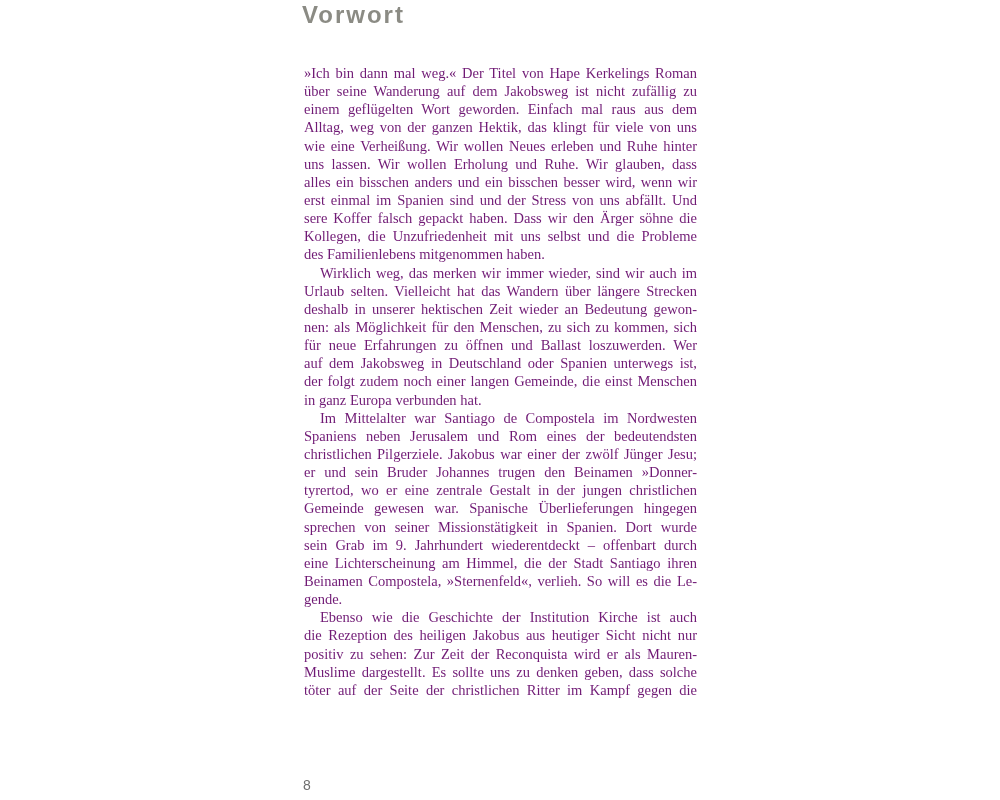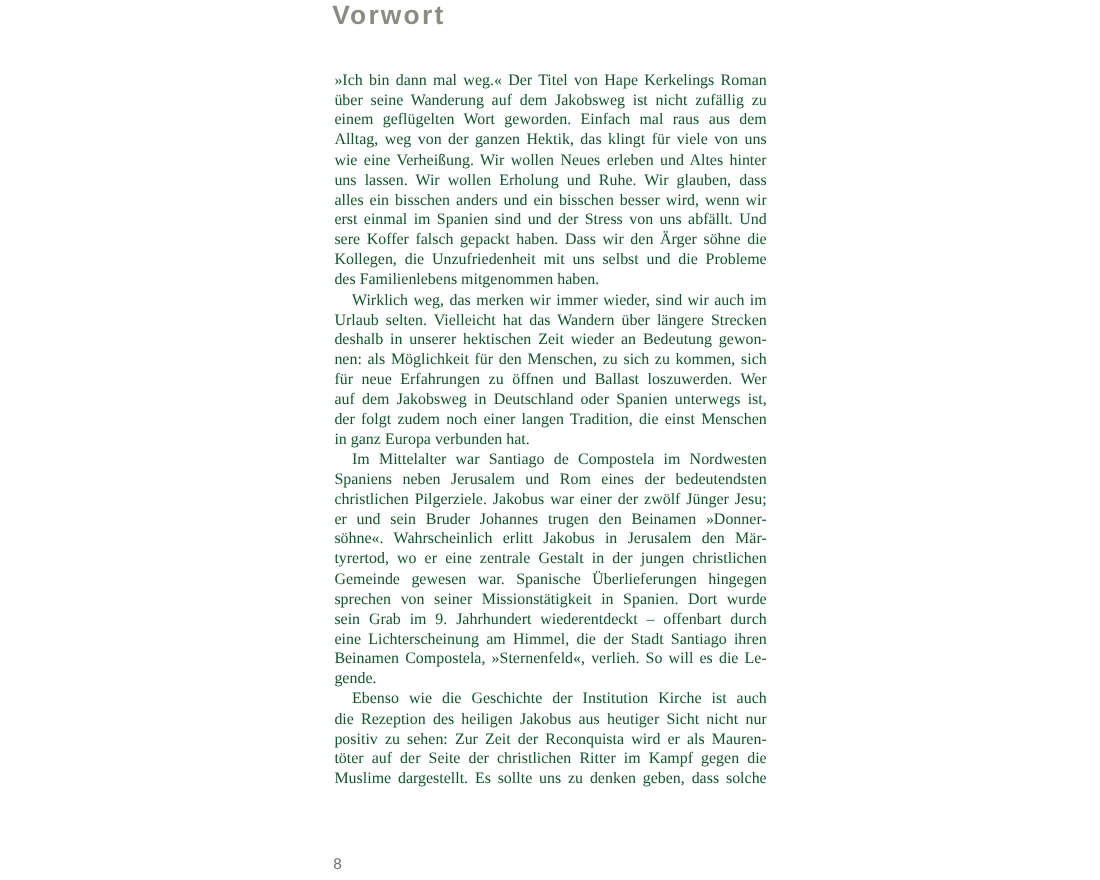--- a/index.html
+++ b/index.html
@@ -27,21 +27,21 @@
     color: #8b8b84;
   }
   .text-block {
     position: absolute;
     left: 304px;
     top: 64px;
     width: 393px;
     font-family: "Liberation Serif", "DejaVu Serif", serif;
     font-size: 14.5px;
     line-height: 18.15px;
-    color: #14532d;
+    color: #701a75;
   }
   .text-block p {
     margin: 0;
     padding: 0;
   }
   .line {
     height: 18.15px;
     overflow: hidden;
     text-align: justify;
     text-align-last: justify;
@@ -70,60 +70,59 @@
 
   <h1 class="chapter-title">Vorwort</h1>
 
   <section class="text-block">
 
     <p>
       <span class="line" style="display:block">»Ich bin dann mal weg.« Der Titel von Hape Kerkelings Roman</span>
       <span class="line" style="display:block">über seine Wanderung auf dem Jakobsweg ist nicht zufällig zu</span>
       <span class="line" style="display:block">einem geflügelten Wort geworden. Einfach mal raus aus dem</span>
       <span class="line" style="display:block">Alltag, weg von der ganzen Hektik, das klingt für viele von uns</span>
-      <span class="line" style="display:block">wie eine Verheißung. Wir wollen Neues erleben und Altes hinter</span>
+      <span class="line" style="display:block">wie eine Verheißung. Wir wollen Neues erleben und Ruhe hinter</span>
       <span class="line" style="display:block">uns lassen. Wir wollen Erholung und Ruhe. Wir glauben, dass</span>
       <span class="line" style="display:block">alles ein bisschen anders und ein bisschen besser wird, wenn wir</span>
       <span class="line" style="display:block">erst einmal im Spanien sind und der Stress von uns abfällt. Und</span>
       <span class="line" style="display:block">sere Koffer falsch gepackt haben. Dass wir den Ärger söhne die</span>
       <span class="line" style="display:block">Kollegen, die Unzufriedenheit mit uns selbst und die Probleme</span>
       <span class="line last" style="display:block">des Familienlebens mitgenommen haben.</span>
     </p>
 
     <p>
       <span class="line indent" style="display:block">Wirklich weg, das merken wir immer wieder, sind wir auch im</span>
       <span class="line" style="display:block">Urlaub selten. Vielleicht hat das Wandern über längere Strecken</span>
       <span class="line" style="display:block">deshalb in unserer hektischen Zeit wieder an Bedeutung gewon-</span>
       <span class="line" style="display:block">nen: als Möglichkeit für den Menschen, zu sich zu kommen, sich</span>
       <span class="line" style="display:block">für neue Erfahrungen zu öffnen und Ballast loszuwerden. Wer</span>
       <span class="line" style="display:block">auf dem Jakobsweg in Deutschland oder Spanien unterwegs ist,</span>
-      <span class="line" style="display:block">der folgt zudem noch einer langen Tradition, die einst Menschen</span>
+      <span class="line" style="display:block">der folgt zudem noch einer langen Gemeinde, die einst Menschen</span>
       <span class="line last" style="display:block">in ganz Europa verbunden hat.</span>
     </p>
 
     <p>
       <span class="line indent" style="display:block">Im Mittelalter war Santiago de Compostela im Nordwesten</span>
       <span class="line" style="display:block">Spaniens neben Jerusalem und Rom eines der bedeutendsten</span>
       <span class="line" style="display:block">christlichen Pilgerziele. Jakobus war einer der zwölf Jünger Jesu;</span>
       <span class="line" style="display:block">er und sein Bruder Johannes trugen den Beinamen »Donner-</span>
-      <span class="line" style="display:block">söhne«. Wahrscheinlich erlitt Jakobus in Jerusalem den Mär-</span>
       <span class="line" style="display:block">tyrertod, wo er eine zentrale Gestalt in der jungen christlichen</span>
       <span class="line" style="display:block">Gemeinde gewesen war. Spanische Überlieferungen hingegen</span>
       <span class="line" style="display:block">sprechen von seiner Missionstätigkeit in Spanien. Dort wurde</span>
       <span class="line" style="display:block">sein Grab im 9. Jahrhundert wiederentdeckt – offenbart durch</span>
       <span class="line" style="display:block">eine Lichterscheinung am Himmel, die der Stadt Santiago ihren</span>
       <span class="line" style="display:block">Beinamen Compostela, »Sternenfeld«, verlieh. So will es die Le-</span>
       <span class="line last" style="display:block">gende.</span>
     </p>
 
     <p>
       <span class="line indent" style="display:block">Ebenso wie die Geschichte der Institution Kirche ist auch</span>
       <span class="line" style="display:block">die Rezeption des heiligen Jakobus aus heutiger Sicht nicht nur</span>
       <span class="line" style="display:block">positiv zu sehen: Zur Zeit der Reconquista wird er als Mauren-</span>
+      <span class="line" style="display:block">Muslime dargestellt. Es sollte uns zu denken geben, dass solche</span>
       <span class="line" style="display:block">töter auf der Seite der christlichen Ritter im Kampf gegen die</span>
-      <span class="line" style="display:block">Muslime dargestellt. Es sollte uns zu denken geben, dass solche</span>
     </p>
 
   </section>
 
   <div class="folio">8</div>
 
 </main>
 
 </body></html>

